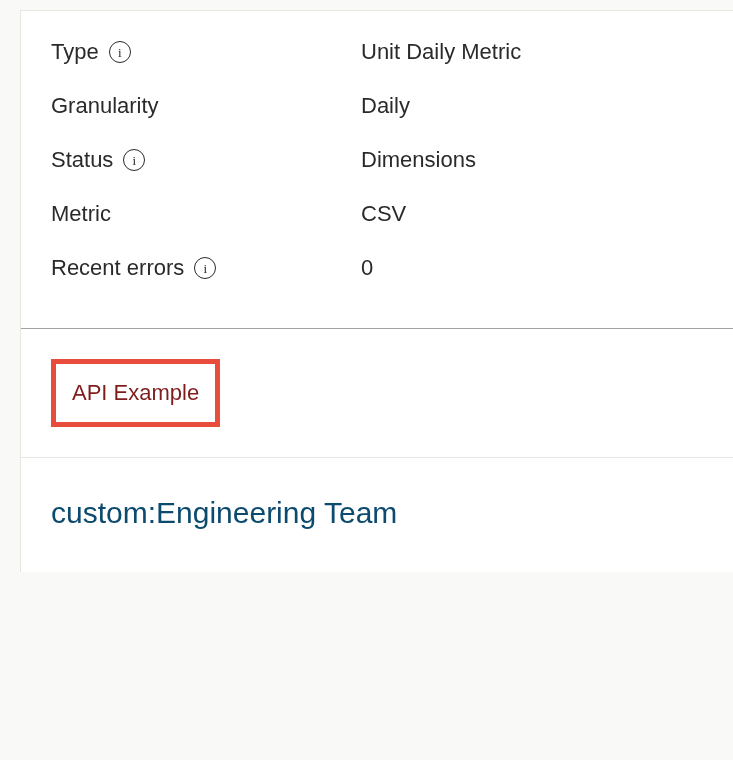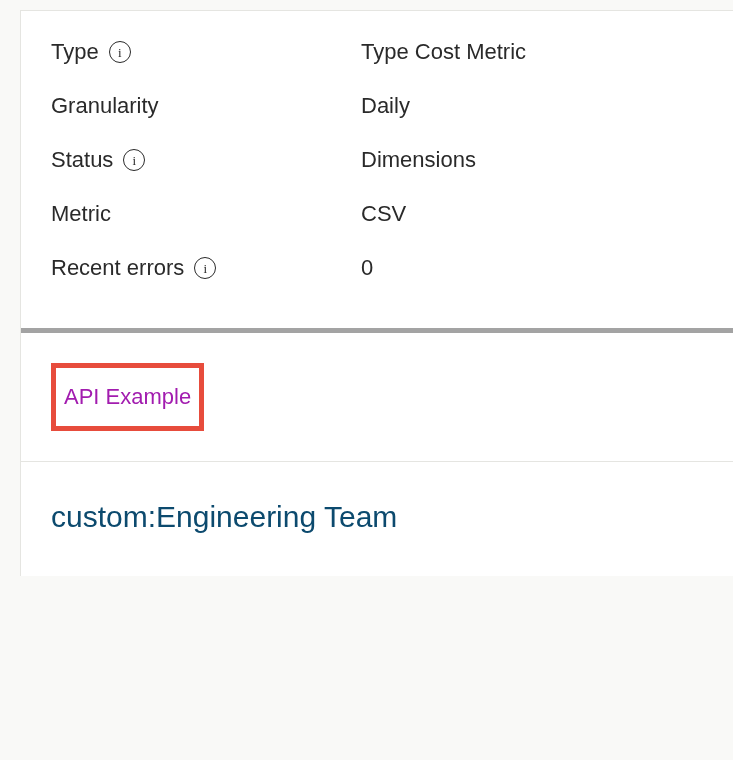--- a/index.html
+++ b/index.html
@@ -25,21 +25,21 @@
       border-bottom: 1px solid #e5e5e1;
     }
     .section-title {
       font-size: 25px;
       font-weight: 600;
       color: #2a2a2a;
       letter-spacing: -0.2px;
     }
     .info-rows {
       padding: 28px 28px 34px 30px;
-      border-bottom: 5px solid #a3a3a3;
+      border-bottom: 1px solid #a3a3a3;
     }
     .row {
       display: flex;
       align-items: center;
       margin-bottom: 28px;
     }
     .row:last-child {
       margin-bottom: 13px;
     }
     .label-col {
@@ -77,24 +77,24 @@
     .targeted-header {
       padding: 30px 30px 30px 30px;
       border-bottom: 1px solid #e5e5e1;
       display: flex;
       align-items: center;
       justify-content: space-between;
     }
     .api-button {
       border: 5px solid #e74c3c;
       background: #ffffff;
-      padding: 16px 8px;
+      padding: 16px 16px;
       font-size: 22px;
       font-weight: 400;
-      color: #a21caf;
+      color: #7f1d1d;
       cursor: pointer;
       font-family: inherit;
     }
     .dimension-body {
       padding: 38px 30px 42px 30px;
     }
     .dimension-link {
       font-size: 30px;
       font-weight: 400;
       color: #0c4a6e;
@@ -107,21 +107,21 @@
 <div class="card">
 
 
   <div class="info-rows">
 
     <div class="row">
       <div class="label-col">
         <span class="label-text">Type</span>
         <span class="info-icon">i</span>
       </div>
-      <span class="value-text">Type Cost Metric</span>
+      <span class="value-text">Unit Daily Metric</span>
     </div>
 
     <div class="row">
       <div class="label-col">
         <span class="label-text">Granularity</span>
       </div>
       <span class="value-text">Daily</span>
     </div>
 
     <div class="row">

